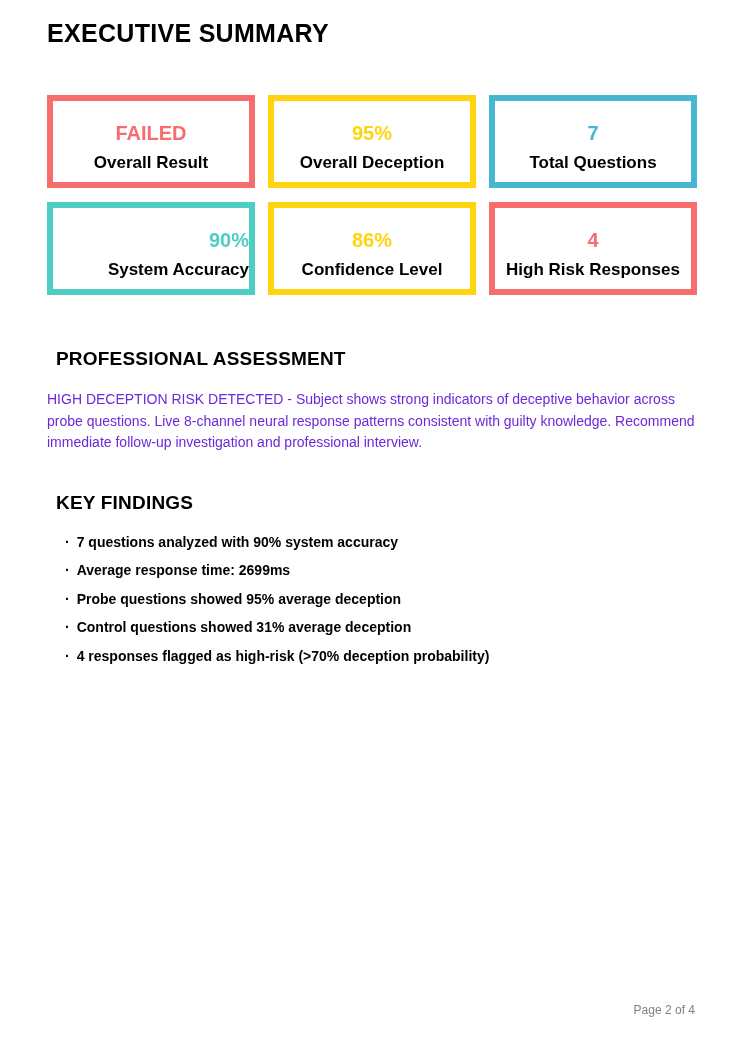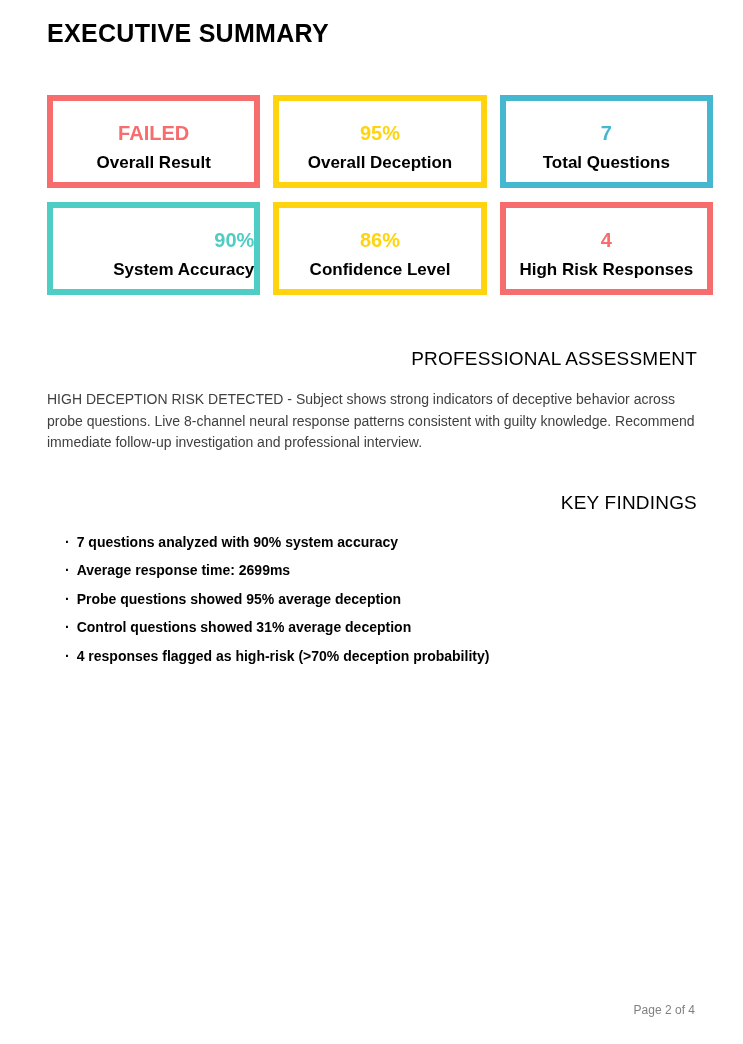--- a/index.html
+++ b/index.html
@@ -12,21 +12,21 @@
     height: 1044px;
     position: relative;
     font-family: "Liberation Sans", sans-serif;
     color: #000;
     overflow: hidden;
   }
   .page {
     position: absolute;
     inset: 0;
     box-sizing: border-box;
-    padding: 19px 30px 0 47px;
+    padding: 19px 46px 0 47px;
     background: #ffffff;
   }
   .doc-title {
     font-size: 25px;
     font-weight: bold;
     letter-spacing: 0.3px;
     margin: 0;
     color: #000;
   }
   .cards-grid {
@@ -55,32 +55,31 @@
   }
   .card-label {
     font-size: 17px;
     font-weight: bold;
     color: #000;
     margin-top: 11px;
     line-height: 1;
   }
   .section-heading {
     font-size: 19px;
-    font-weight: normal;
-    margin: 16px;
+    font-weight: bold;
+    margin: 9px;
     color: #000;
     letter-spacing: 0.2px;
-    text-align: right;
   }
   .section-pa { margin-top: 53px; }
   .assessment-body {
     margin: 19px 0 0 0;
     font-size: 14px;
     line-height: 21.5px;
-    color: #404040;
+    color: #6d28d9;
     max-width: 650px;
   }
   .section-kf { margin-top: 38px; }
   .findings-list {
     margin-top: 21px;
     padding-left: 18px;
   }
   .finding-item {
     display: flex;
     align-items: baseline;

